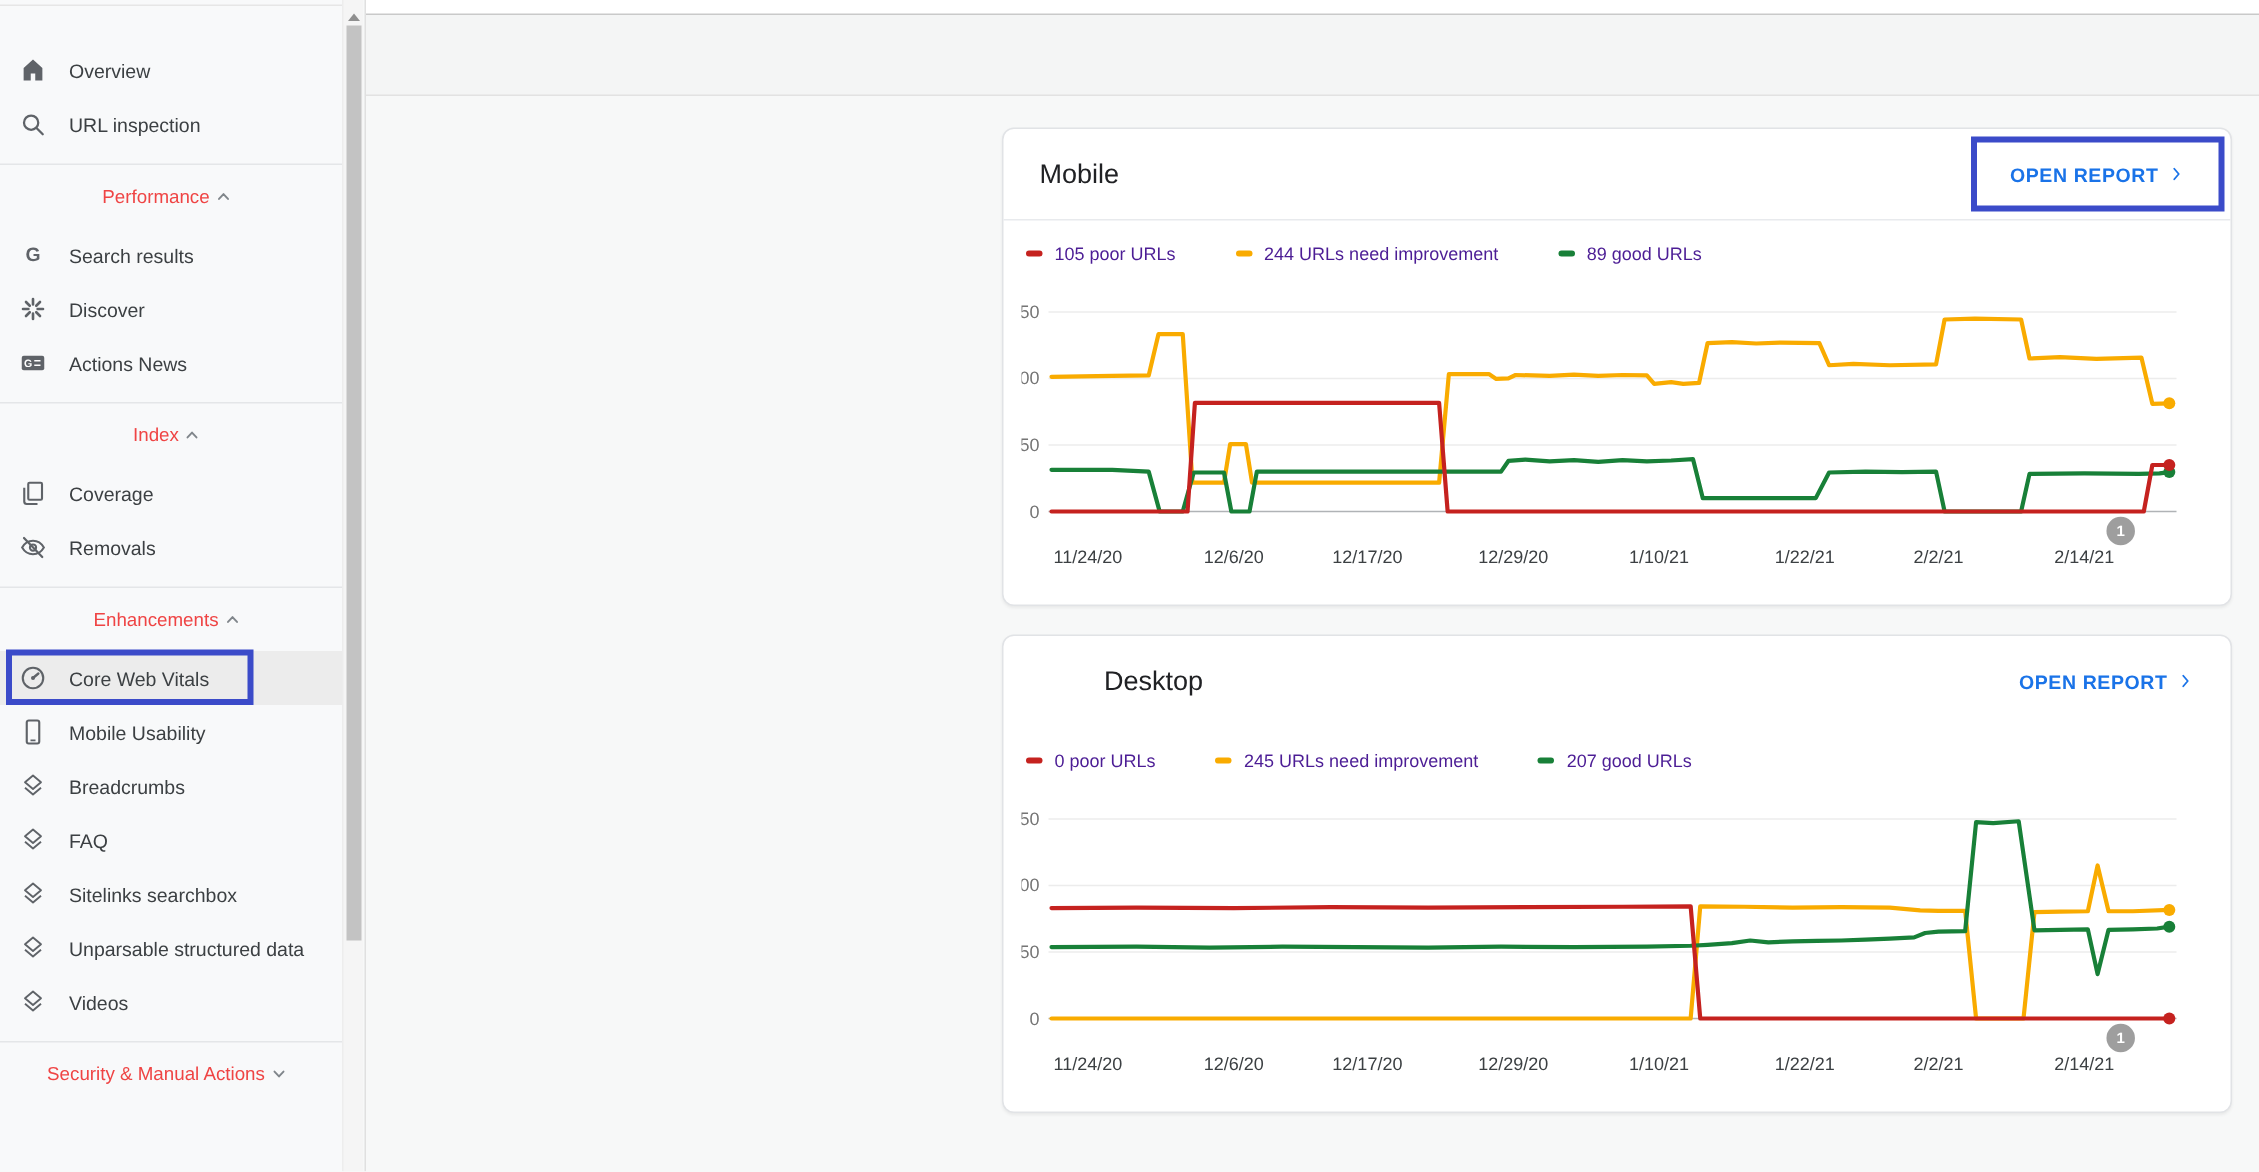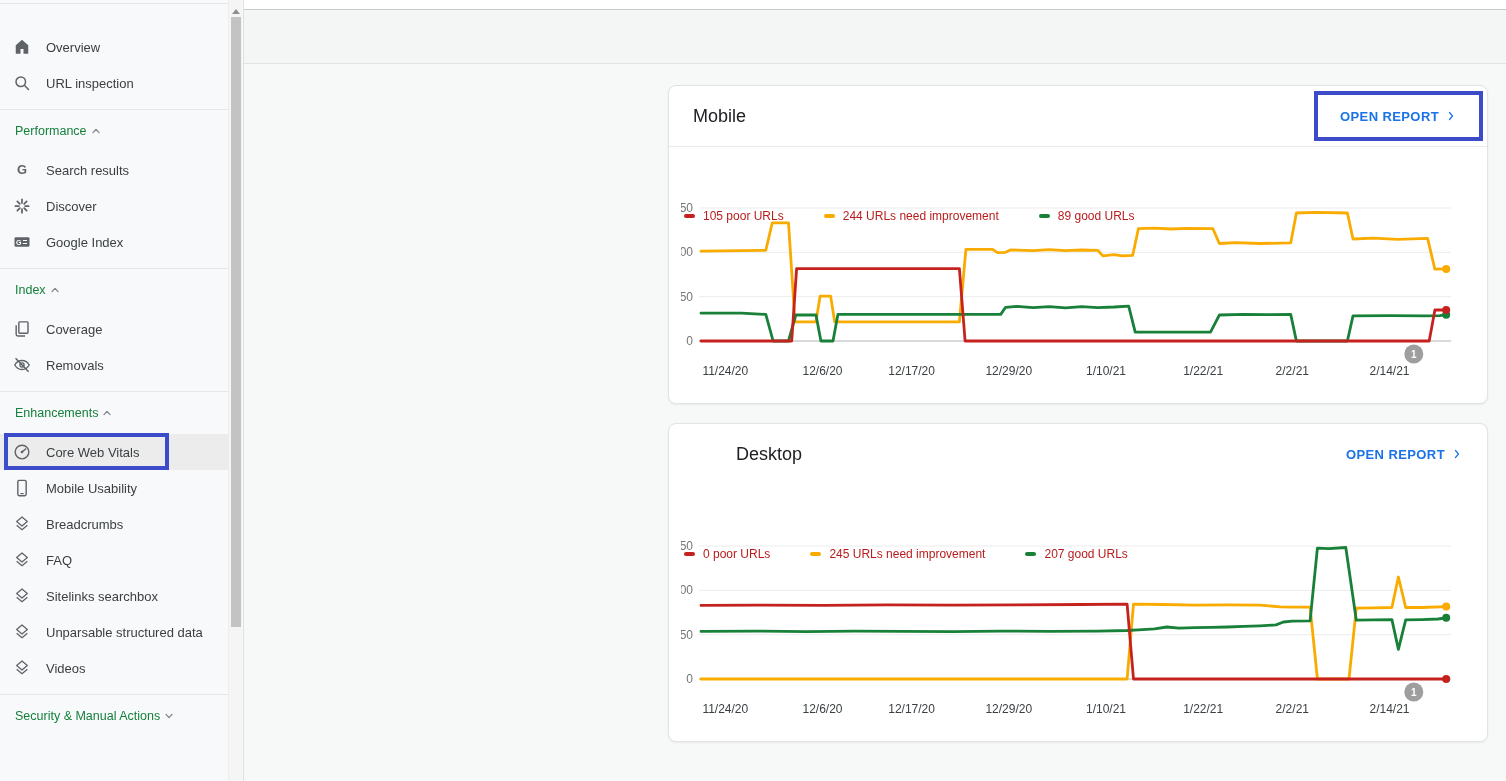--- a/index.html
+++ b/index.html
@@ -9,21 +9,21 @@
   .sidebar{position:absolute;left:0;top:0;width:228px;height:781px;background:#f8f9fa;}
   .sidebar::before{content:"";position:absolute;left:0;top:3px;width:100%;height:1px;background:#e6e6e6;}
   .sidebar-inner{padding-top:29px;}
   .nav-item{position:relative;height:36px;display:flex;align-items:center;padding-left:12px;cursor:pointer;}
   .nav-item .icon{width:20px;height:20px;flex:0 0 20px;display:flex;align-items:center;justify-content:center;}
   .nav-item .icon svg{width:20px;height:20px;}
   .nav-item .lbl{margin-left:14px;font-size:13px;color:#3c4043;white-space:nowrap;}
   .nav-item.selected{background:#ececec;}
   .item-annotation{position:absolute;left:4px;top:-1px;width:165px;height:37px;border:4px solid #3b4bc9;box-sizing:border-box;pointer-events:none;}
   .sb-divider{height:1px;background:#e4e6e8;margin-top:8px;}
-  .section-header{height:42px;display:flex;align-items:center;justify-content:flex-start;padding:0 17px 0 15px;font-size:12.5px;color:#15803d;cursor:pointer;}
+  .section-header{height:42px;display:flex;align-items:center;justify-content:center;padding:0 17px 0 15px;font-size:12.5px;color:#ef4444;cursor:pointer;}
   .section-header .chev{width:18px;height:18px;}
   .section-header .chev svg{width:18px;height:18px;}
 
   
   .sb-track{position:absolute;left:228px;top:0;width:14px;height:781px;background:#f5f5f5;border-left:1px solid #ededed;box-sizing:border-box;}
   .sb-arrow{position:absolute;top:9px;left:3px;width:0;height:0;border-left:4px solid transparent;border-right:4px solid transparent;border-bottom:5px solid #8f8f8f;}
   .sb-thumb{position:absolute;left:2px;top:17px;width:10px;height:610px;background:#c3c3c3;}
 
   
   .main{position:absolute;left:243px;top:0;right:0;bottom:0;background:#f7f8f8;border-left:1px solid #e0e0e0;}
@@ -34,21 +34,21 @@
   .card{position:absolute;left:668px;width:820px;height:319px;background:#ffffff;border:1px solid #e1e3e6;border-radius:8px;box-sizing:border-box;box-shadow:0 1px 2px rgba(60,64,67,.08);}
   #card-0{top:85px;}
   #card-1{top:423px;padding-left:43px;}
   .card-header{height:60px;display:flex;align-items:center;justify-content:space-between;padding:0 24px;}
   #card-0 .card-header{border-bottom:1px solid #e8eaed;}
   .card-title{font-size:18px;font-weight:400;color:#202124;margin:0;}
   .open-report{display:flex;align-items:center;gap:6px;color:#1a73e8;font-size:13px;font-weight:bold;letter-spacing:.4px;cursor:pointer;text-decoration:none;white-space:nowrap;}
   .open-report svg{width:12px;height:12px;}
   .action-annotation{width:169px;height:50px;border:4px solid #3b4bc9;box-sizing:border-box;display:flex;align-items:center;justify-content:center;margin-right:-20px;}
   .legend{position:absolute;left:15px;top:76px;display:flex;align-items:center;gap:40px;}
-  .legend-item{display:flex;align-items:center;gap:8px;font-size:12px;color:#b91c1c;margin-top:47px;}
+  .legend-item{display:flex;align-items:center;gap:8px;font-size:12px;color:#4c1d95;}
   .legend-swatch{width:11px;height:4px;border-radius:2px;flex:0 0 11px;}
   .chart-svg{position:absolute;left:12px;top:115px;}
   .ytick{font-size:12px;fill:#757575;font-family:"Liberation Sans",sans-serif;}
   .xtick{font-size:12px;fill:#3c4043;font-family:"Liberation Sans",sans-serif;}
   .badge-txt{font-size:10px;font-weight:bold;fill:#ffffff;font-family:"Liberation Sans",sans-serif;}
 </style>
 </head>
 <body>
 
 <div id="screen">
@@ -100,21 +100,21 @@
         <div class="nav-item">
           <span class="icon">
             <svg viewBox="0 0 24 24">
               <rect x="3" y="6.2" width="18" height="11.6" rx="1.6" fill="#5f6368"></rect>
               <text x="8.2" y="15.4" text-anchor="middle" font-size="8.5" font-weight="bold" fill="#ffffff" font-family="Liberation Sans, sans-serif">G</text>
               <g stroke="#ffffff" stroke-width="1.3">
                 <path d="M13 10.2h5M13 13.8h5"></path>
               </g>
             </svg>
           </span>
-          <span class="lbl">Google Index</span>
+          <span class="lbl">Actions News</span>
         </div>
         <div class="sb-divider"></div>
         <div class="section-header">
           <span>Index</span>
           <span class="icon chev"><svg viewBox="0 0 24 24">
               <path d="m8 14.2 4-4.4 4 4.4" fill="none" stroke="#80868b" stroke-width="1.7" stroke-linecap="round" stroke-linejoin="round"></path>
             </svg></span>
         </div>
         <div class="nav-item">
           <span class="icon">

